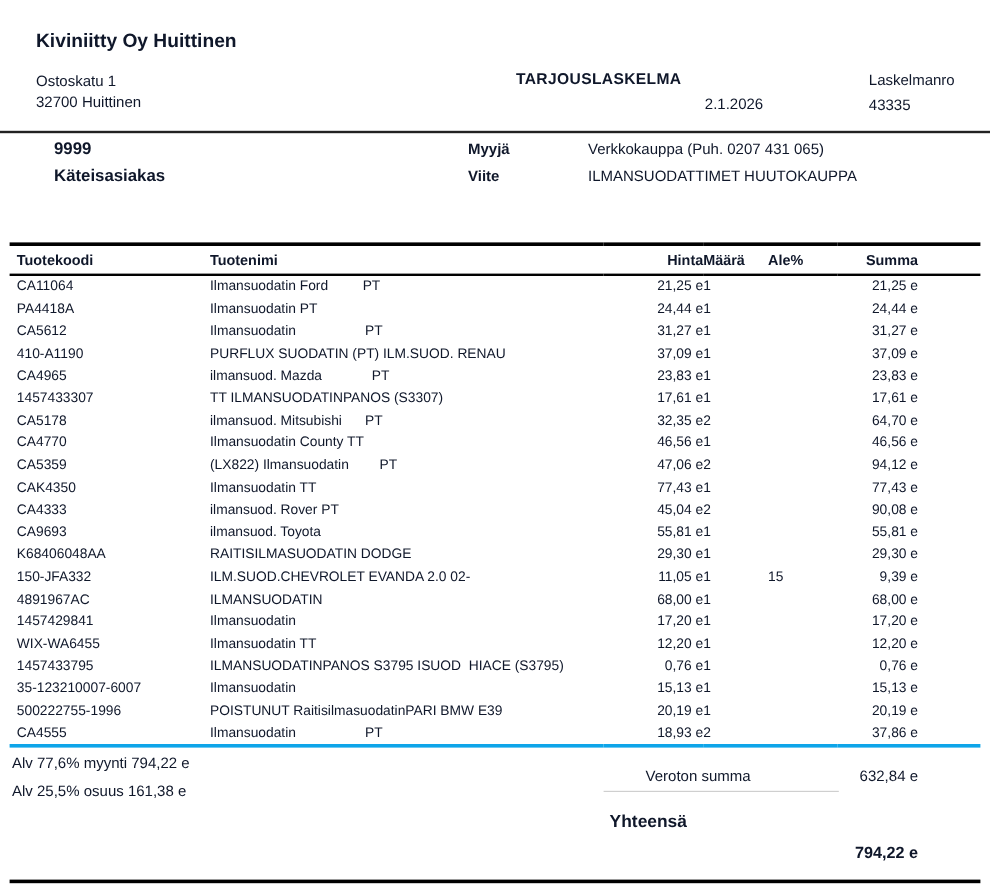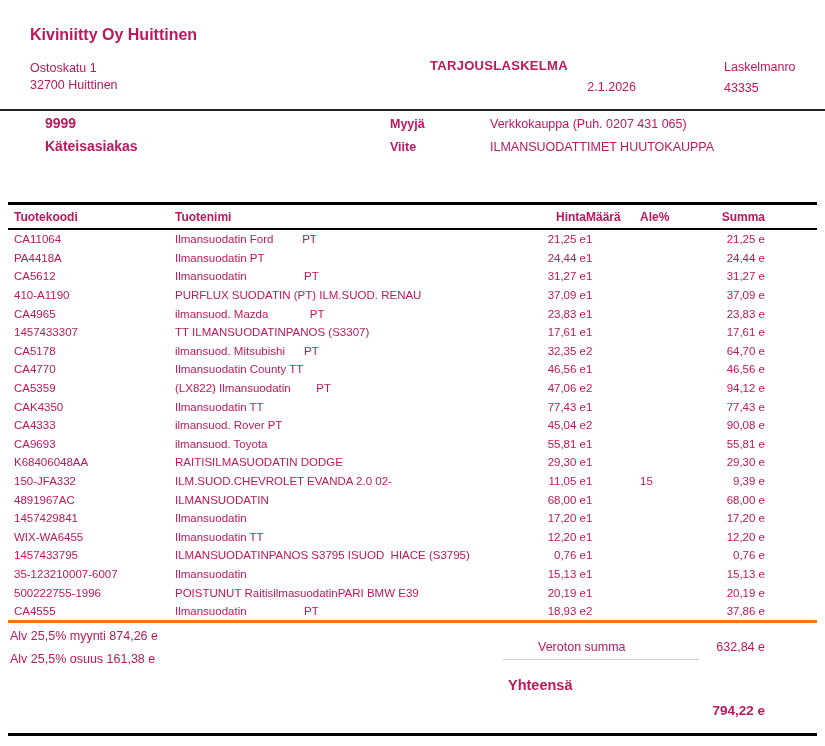--- a/index.html
+++ b/index.html
@@ -1,21 +1,21 @@
 <!DOCTYPE html>
 <html><head>
 <meta charset="utf-8">
 <style>
   html,body{margin:0;padding:0;background:#fff;}
   .page{
     position:relative;
     width:825px;height:746px;
     background:#ffffff;
     font-family:"Liberation Sans",sans-serif;
-    color:#be185d;
+    color:#0f172a;
     overflow:hidden;
   }
   
   .company-name{position:absolute;left:30px;top:26px;font-size:16px;font-weight:bold;}
   .company-address{position:absolute;left:30px;top:60px;font-size:12.5px;line-height:17px;}
   .doc-title{position:absolute;left:430px;top:58px;width:196px;font-size:13px;font-weight:bold;letter-spacing:.3px;}
   .doc-date{position:absolute;left:440px;top:80px;width:196px;text-align:right;font-size:12.5px;}
   .doc-number-label{position:absolute;left:724px;top:60px;font-size:12.5px;}
   .doc-number{position:absolute;left:724px;top:81px;font-size:12.5px;}
   .rule-top{position:absolute;left:0;top:109px;width:825px;border-top:2px solid #222;}
@@ -23,21 +23,21 @@
   .customer-code{position:absolute;left:45px;top:115px;font-size:14px;font-weight:bold;}
   .customer-name{position:absolute;left:45px;top:138px;font-size:14px;font-weight:bold;}
   .meta-label-seller{position:absolute;left:390px;top:117px;font-size:12.5px;font-weight:bold;}
   .meta-value-seller{position:absolute;left:490px;top:117px;font-size:12.5px;}
   .meta-label-ref{position:absolute;left:390px;top:140px;font-size:12.5px;font-weight:bold;}
   .meta-value-ref{position:absolute;left:490px;top:140px;font-size:12.5px;}
   
   .product-table{
     position:absolute;left:8px;top:202px;width:809px;
     border-collapse:collapse;table-layout:fixed;
-    border-top:3px solid #000;border-bottom:3px solid #f97316;
+    border-top:3px solid #000;border-bottom:3px solid #0ea5e9;
     font-size:11.5px;
   }
   .product-table col.c-code{width:167px;}
   .product-table col.c-name{width:328px;}
   .product-table col.c-price{width:83px;}
   .product-table col.c-qty{width:54px;}
   .product-table col.c-ale{width:58px;}
   .product-table col.c-sum{width:119px;}
   .product-table th{
     font-size:12px;font-weight:bold;text-align:left;
@@ -270,21 +270,21 @@
       <td class="pad-l">CA4555</td>
       <td>Ilmansuodatin                  PT</td>
       <td class="t-right">18,93 e</td>
       <td class="t-center">2</td>
       <td class="t-center"></td>
       <td class="t-right sum-col">37,86 e</td>
     </tr>
       </tbody>
   </table>
 
-  <div class="vat-line-1">Alv 25,5% myynti 874,26 e</div>
+  <div class="vat-line-1">Alv 77,6% myynti 794,22 e</div>
   <div class="vat-line-2">Alv 25,5% osuus 161,38 e</div>
   <div class="net-label">Veroton summa</div>
   <div class="net-underline"></div>
   <div class="net-value">632,84 e</div>
   <div class="total-label">Yhteensä</div>
   <div class="total-value">794,22 e</div>
   <div class="rule-bottom"></div>
 
 </div>
 

